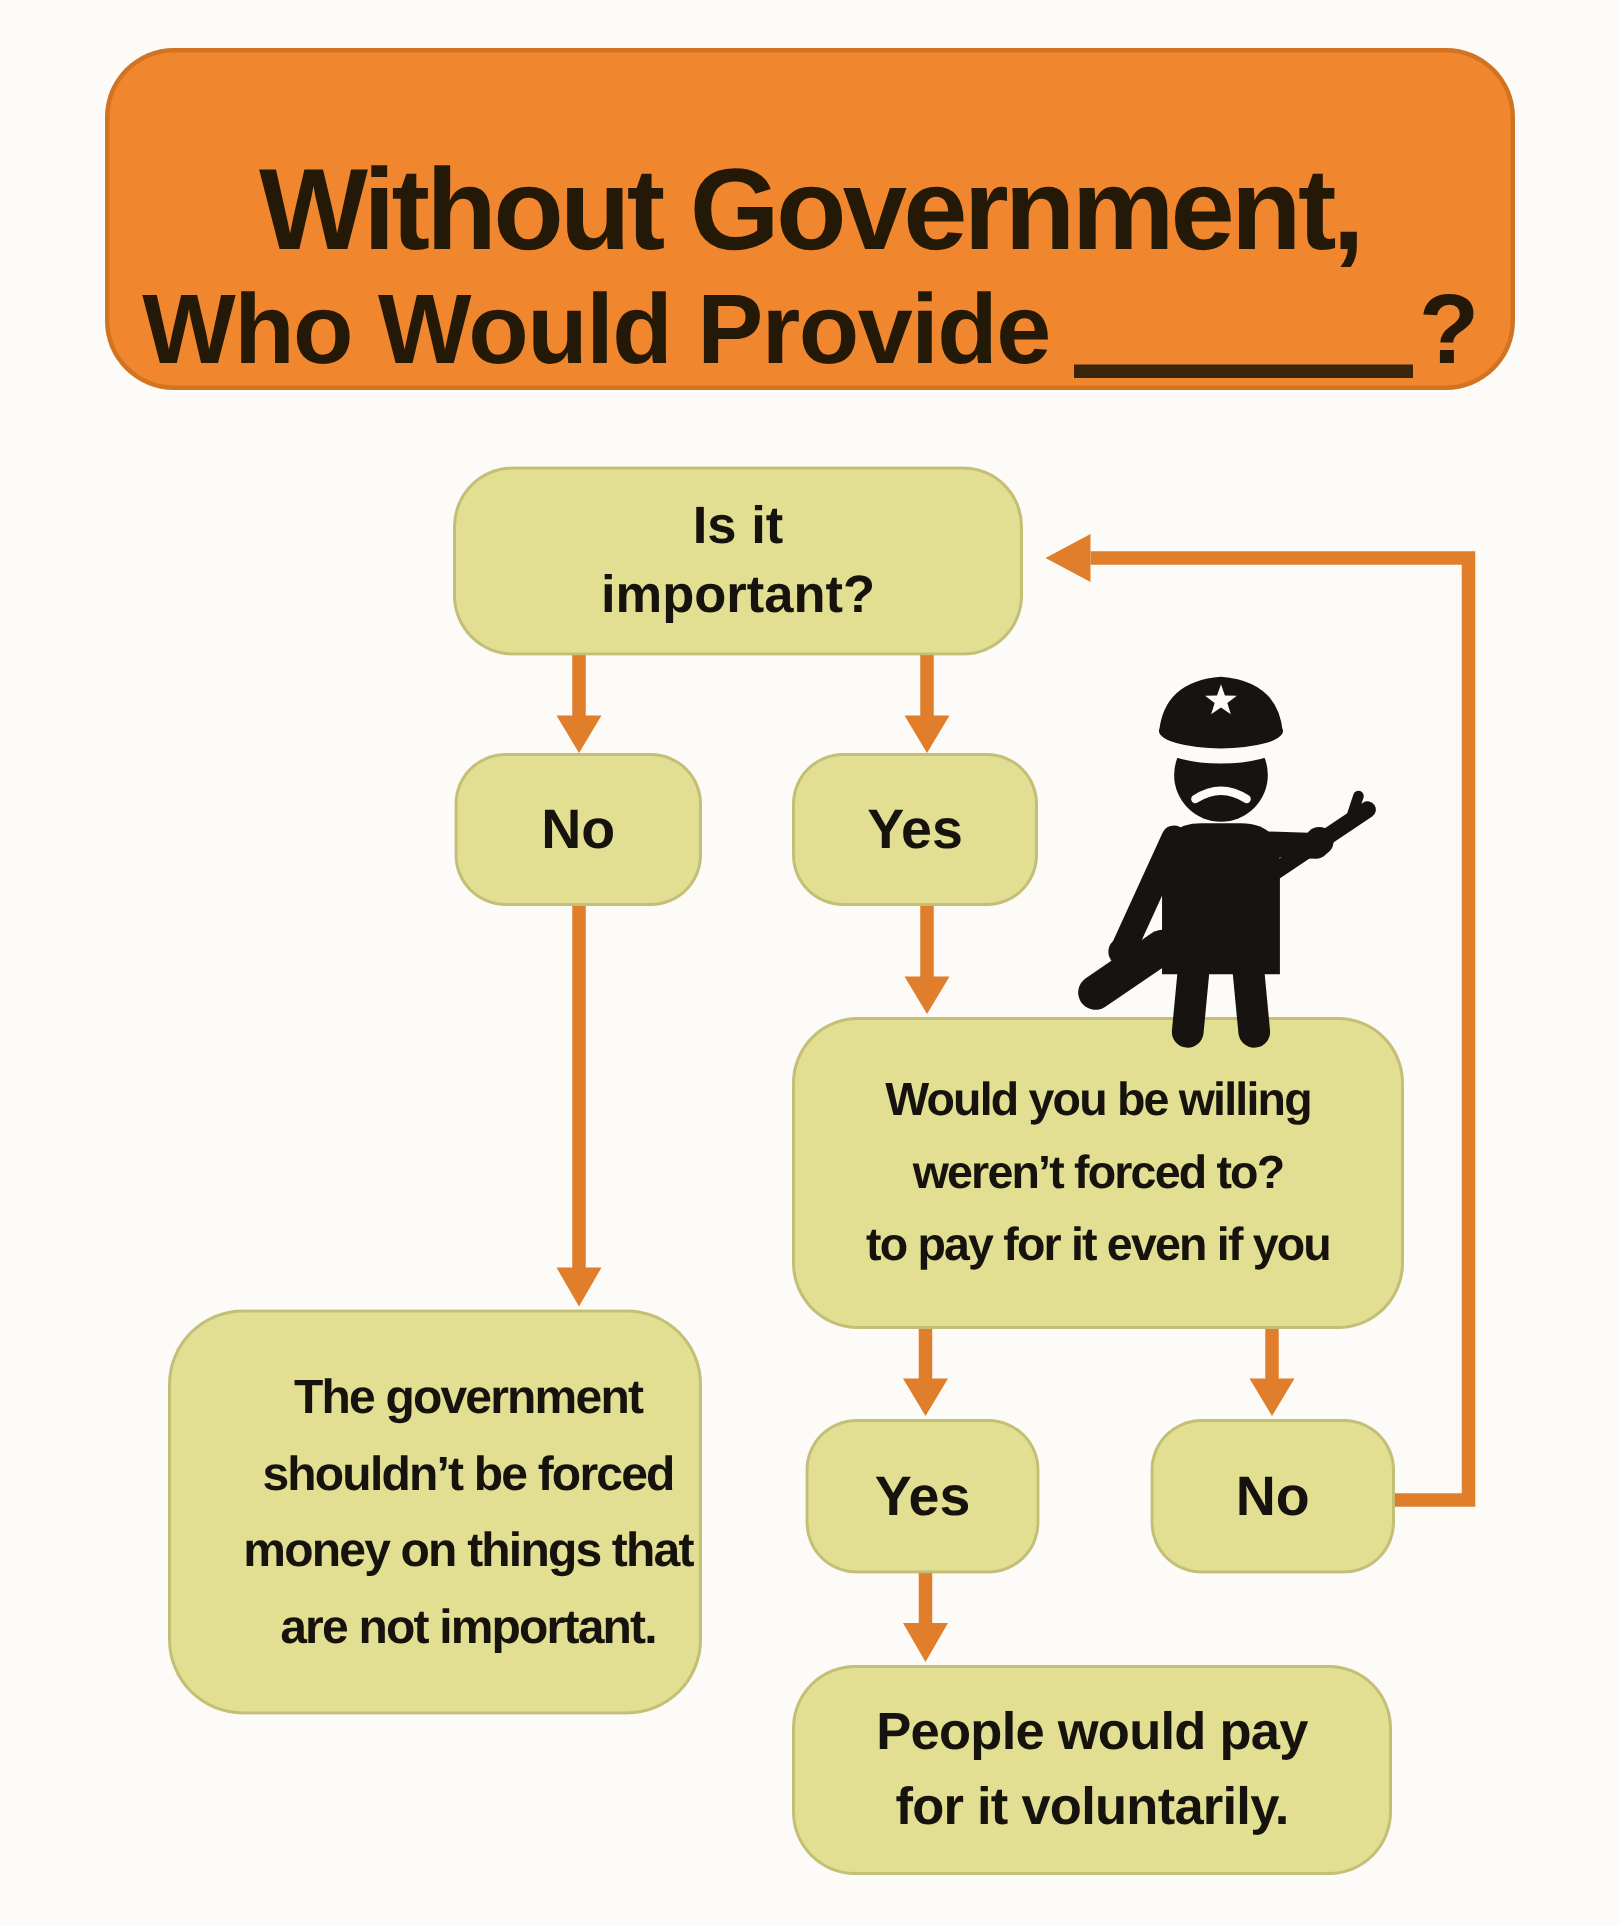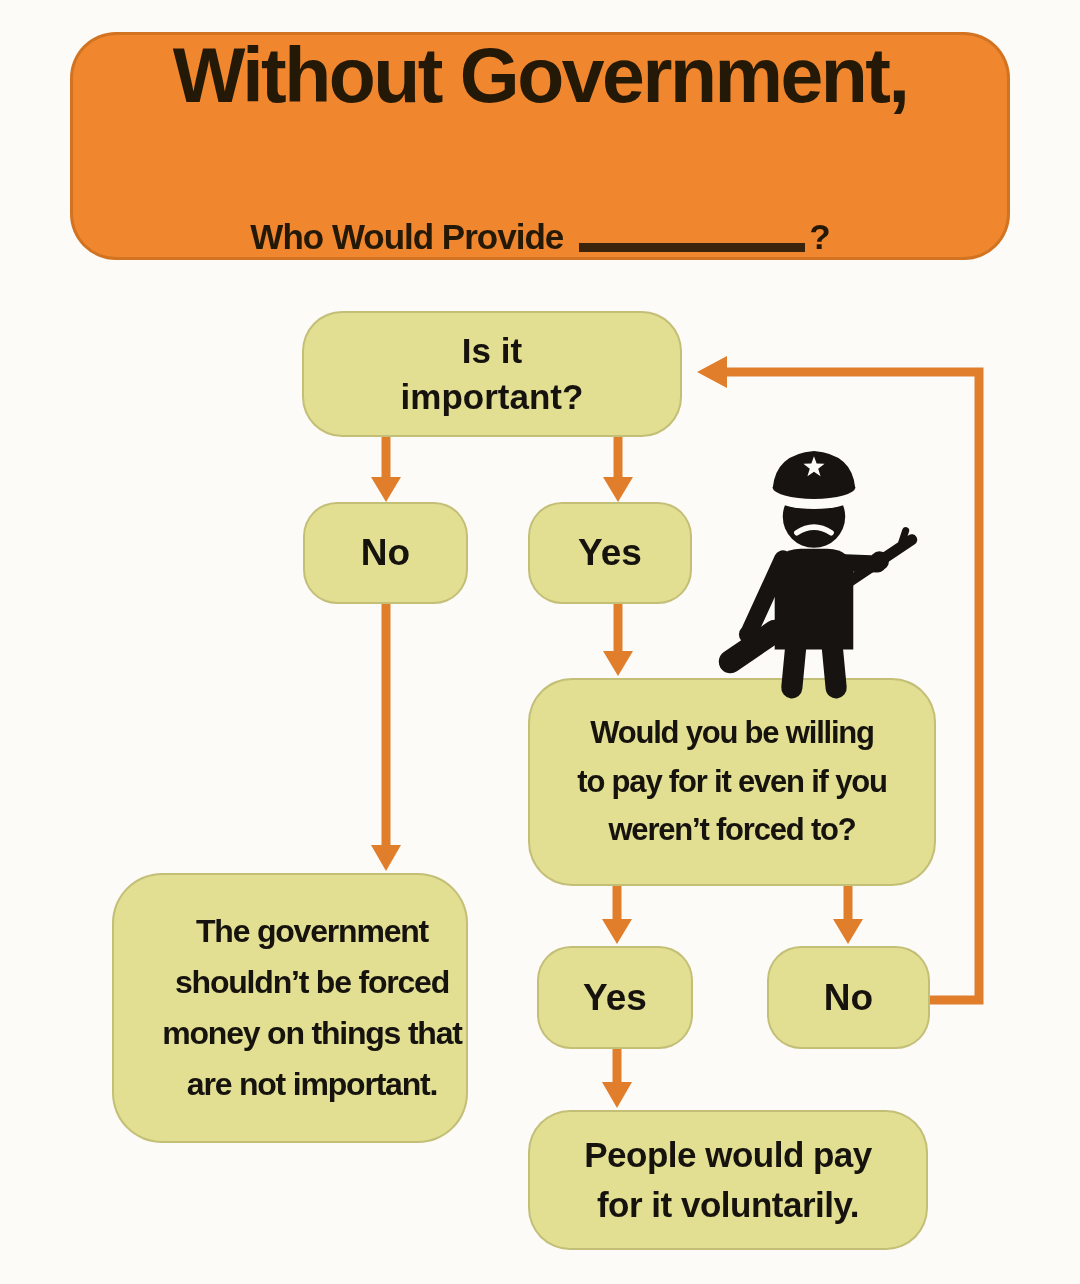--- a/index.html
+++ b/index.html
@@ -7,30 +7,30 @@
   body { font-family:"Liberation Sans","DejaVu Sans",sans-serif; }
   .canvas {
     position:relative; width:1080px; height:1284px;
     background:#FDFBF8; overflow:hidden;
   }
 
   
   .title-card {
     position:absolute; left:70px; top:32px; width:940px; height:228px;
     background:#F0872F; border:3px solid rgba(186,98,22,.55); border-radius:46px;
-    display:flex; flex-direction:column; align-items:center; justify-content:space-between;
+    display:flex; flex-direction:column; align-items:center; justify-content:flex-end;
     color:#241807;
   }
   .title-line1 {
     font-size:77px; font-weight:bold; letter-spacing:-2.5px;
     line-height:1.05; white-space:nowrap;
   }
   .title-line2 {
-    font-size:35px; font-weight:bold; letter-spacing:-1px;
-    margin-top:10px; display:flex; align-items:flex-end; white-space:nowrap;
+    font-size:66px; font-weight:bold; letter-spacing:-1px;
+    display:flex; align-items:flex-end; white-space:nowrap;
   }
   .blank-underline {
     display:inline-block; width:226px; height:44px;
     border-bottom:9px solid #3A250C; margin:0 4px 5px 16px;
   }
 
   
   .node {
     position:absolute; background:#E2DF93;
     border:2px solid rgba(146,140,74,.38);
@@ -113,22 +113,22 @@
   <div class="node n-no1">
     <div class="nline">No</div>
   </div>
 
   <div class="node n-yes1">
     <div class="nline">Yes</div>
   </div>
 
   <div class="node n-q2">
     <div class="nline">Would you be willing</div>
+    <div class="nline">weren’t forced to?</div>
     <div class="nline">to pay for it even if you</div>
-    <div class="nline">weren’t forced to?</div>
   </div>
 
   <div class="node n-waste">
     <div class="nline">The government</div>
     <div class="nline">shouldn’t be forced</div>
     <div class="nline">money on things that</div>
     <div class="nline">are not important.</div>
   </div>
 
   <div class="node n-yes2">

